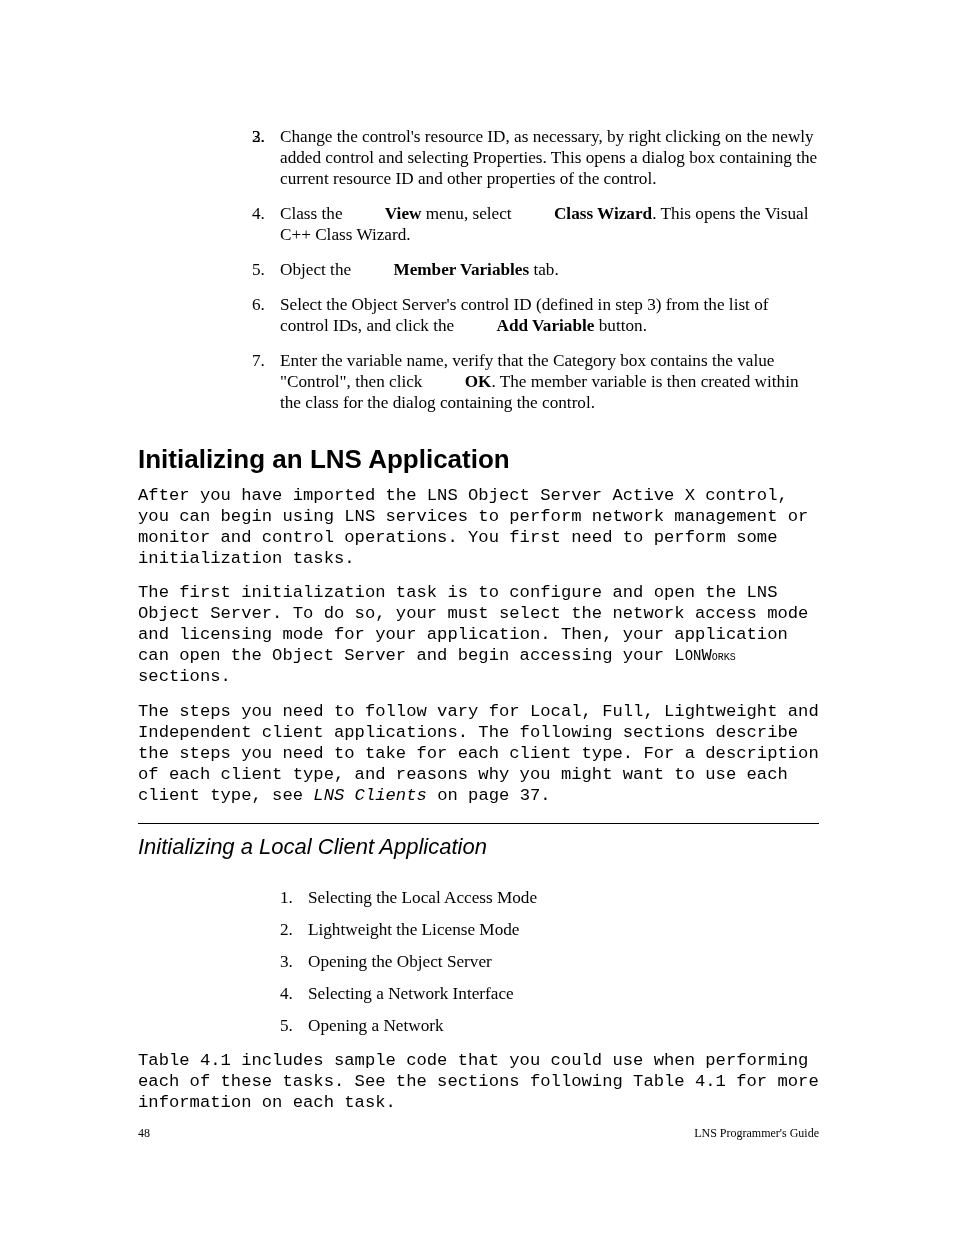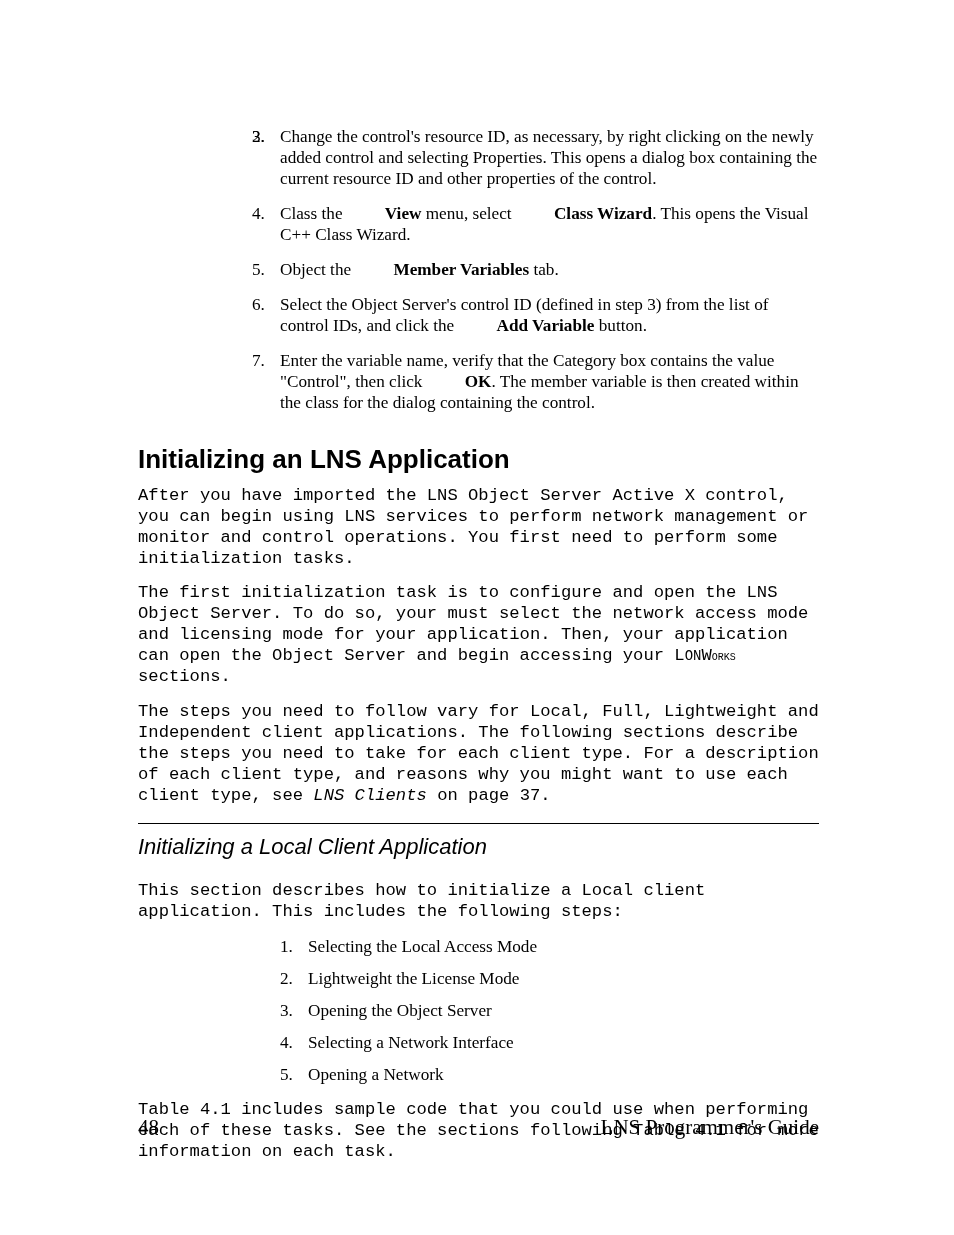--- a/index.html
+++ b/index.html
@@ -46,21 +46,21 @@
   hr.rule {
     border: none;
     border-top: 1.2px solid #000;
     margin: 16px 0 10px 0;
   }
   h2.subsection {
     font-family: "Trebuchet MS", "Lucida Sans", Arial, sans-serif;
     font-style: italic;
     font-weight: normal;
     font-size: 22px;
-    margin: 0 0 20px 0;
+    margin: 0 0 27px 0;
   }
   ol.sub-list {
     margin: 0 0 14px 0;
     padding: 0 0 0 170px;
     list-style: none;
   }
   ol.sub-list > li {
     position: relative;
     margin: 0 0 11px 0;
   }
@@ -69,21 +69,21 @@
     left: -28px;
     top: 0;
   }
   .footer {
     position: absolute;
     bottom: 94px;
     left: 138px;
     right: 135px;
     display: flex;
     justify-content: space-between;
-    font-size: 21px;
+    font-size: 12px;
   }
   .bold { font-weight: bold; margin-left: 38px; }
   .italic { font-style: italic; }
 </style>
 </head>
 <body>
 
 <div class="page">
 
   <ol class="top-list">
@@ -117,21 +117,20 @@
   <p class="body">After you have imported the LNS Object Server Active X control, you can begin using LNS services to perform network management or monitor and control operations. You first need to perform some initialization tasks.</p>
 
   <p class="body"><span>The first initialization task is to configure and open the LNS Object Server. To do so, your must select the network access mode and licensing mode for your application. Then, your application can open the Object Server and begin accessing your L</span><span style="font-size:14px">ON</span><span>W</span><span style="font-size:10px">ORKS</span><span> sections.</span></p>
 
   <p class="body"><span>The steps you need to follow vary for Local, Full, Lightweight and Independent client applications. The following sections describe the steps you need to take for each client type. For a description of each client type, and reasons why you might want to use each client type, see </span><span class="italic">LNS Clients</span><span> on page 37.</span></p>
 
   <hr class="rule">
 
   <h2 class="subsection">Initializing a Local Client Application</h2>
 
-  <p class="body">This section describes how to initialize a Local client application. This includes the following steps:</p>
 
   <ol class="sub-list">
     <li><span class="num">1.</span><span>Selecting the Local Access Mode</span></li>
     <li><span class="num">2.</span><span>Lightweight the License Mode</span></li>
     <li><span class="num">3.</span><span>Opening the Object Server</span></li>
     <li><span class="num">4.</span><span>Selecting a Network Interface</span></li>
     <li><span class="num">5.</span><span>Opening a Network</span></li>
   </ol>
 
   <p class="body">Table 4.1 includes sample code that you could use when performing each of these tasks. See the sections following Table 4.1 for more information on each task.</p>

